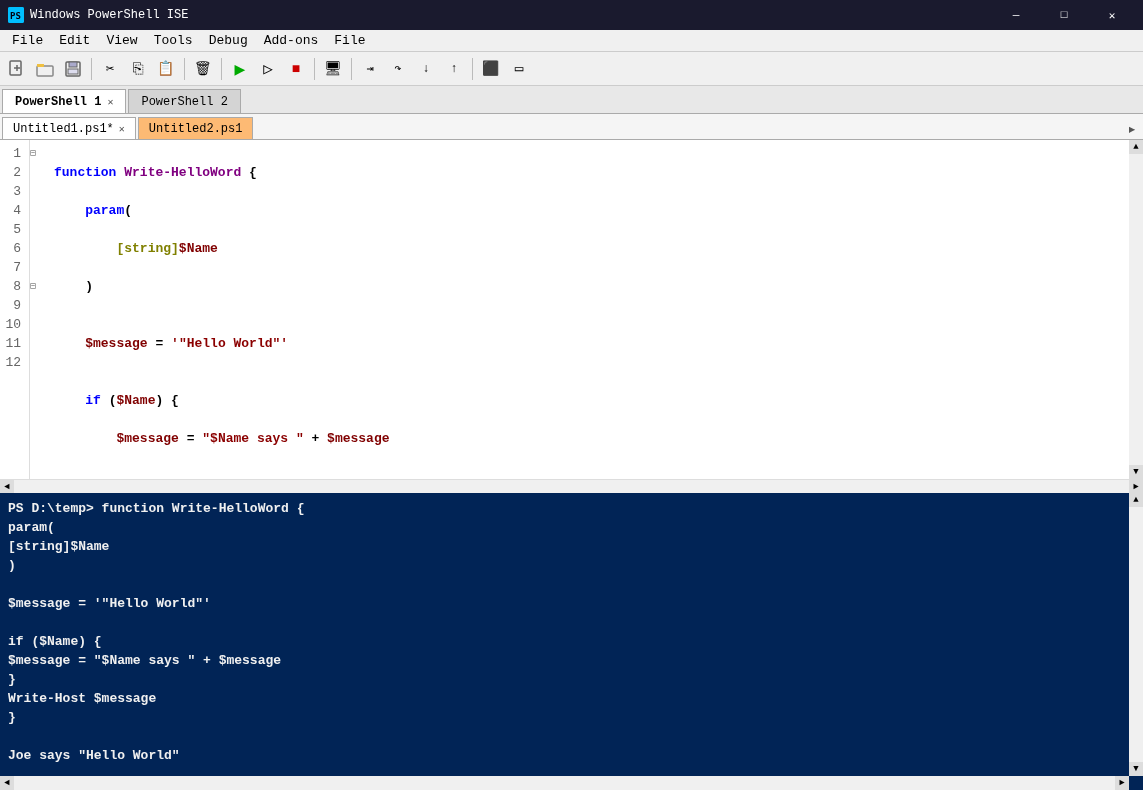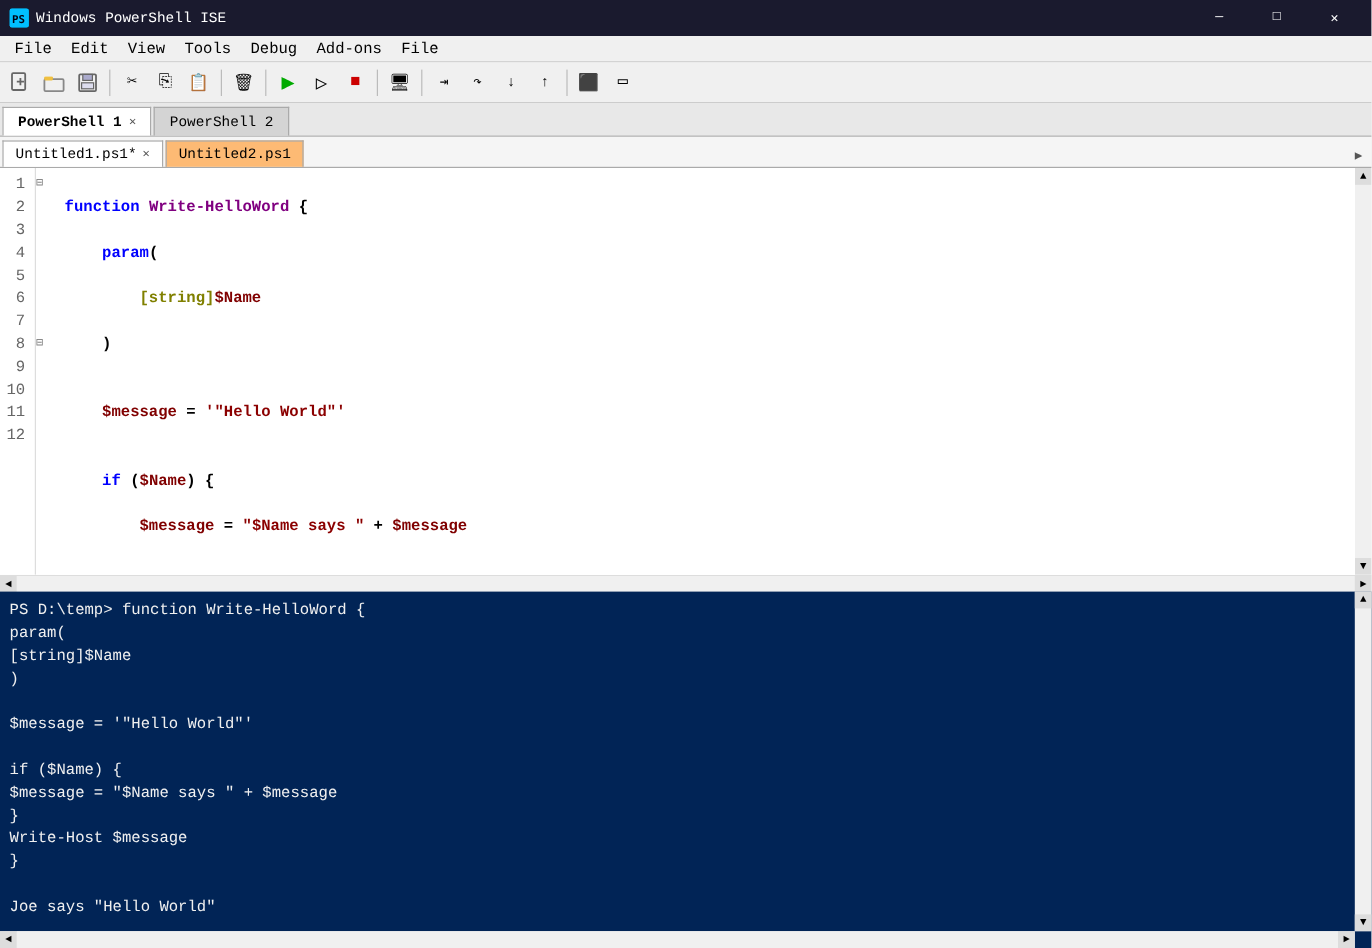--- a/index.html
+++ b/index.html
@@ -338,21 +338,21 @@
     </div>
 
     <div id="editor-hscroll" style="height:14px; background:#f0f0f0; display:flex; align-items:center; border-top:1px solid #ddd;">
       <div style="width:14px; height:14px; display:flex; align-items:center; justify-content:center; background:#ddd; font-size:9px; cursor:pointer;">◄</div>
       <div style="flex:1; height:14px; background:#f0f0f0;"></div>
       <div style="width:14px; height:14px; display:flex; align-items:center; justify-content:center; background:#ddd; font-size:9px; cursor:pointer;">►</div>
     </div>
   </div>
 
   <div style="position:relative; flex:0 0 235px;">
-    <div id="console-area" style="background:#012456; color:#f0f0f0; font-size:13px; line-height:19px; padding:6px 22px 6px 8px; height:100%; overflow:hidden;">
+    <div id="console-area" style="background:#012456; color:#f0f0f0; font-size:13px; line-height:19px; padding:6px 22px 6px 8px; height:100%; overflow:hidden;font-weight:bold;">
       <div>PS D:\temp&gt; function Write-HelloWord {</div>
       <div>    param(</div>
       <div>        [string]$Name</div>
       <div>    )</div>
       <div>&nbsp;</div>
       <div>    $message = '"Hello World"'</div>
       <div>&nbsp;</div>
       <div>    if ($Name) {</div>
       <div>        $message = "$Name says " + $message</div>
       <div>    }</div>

